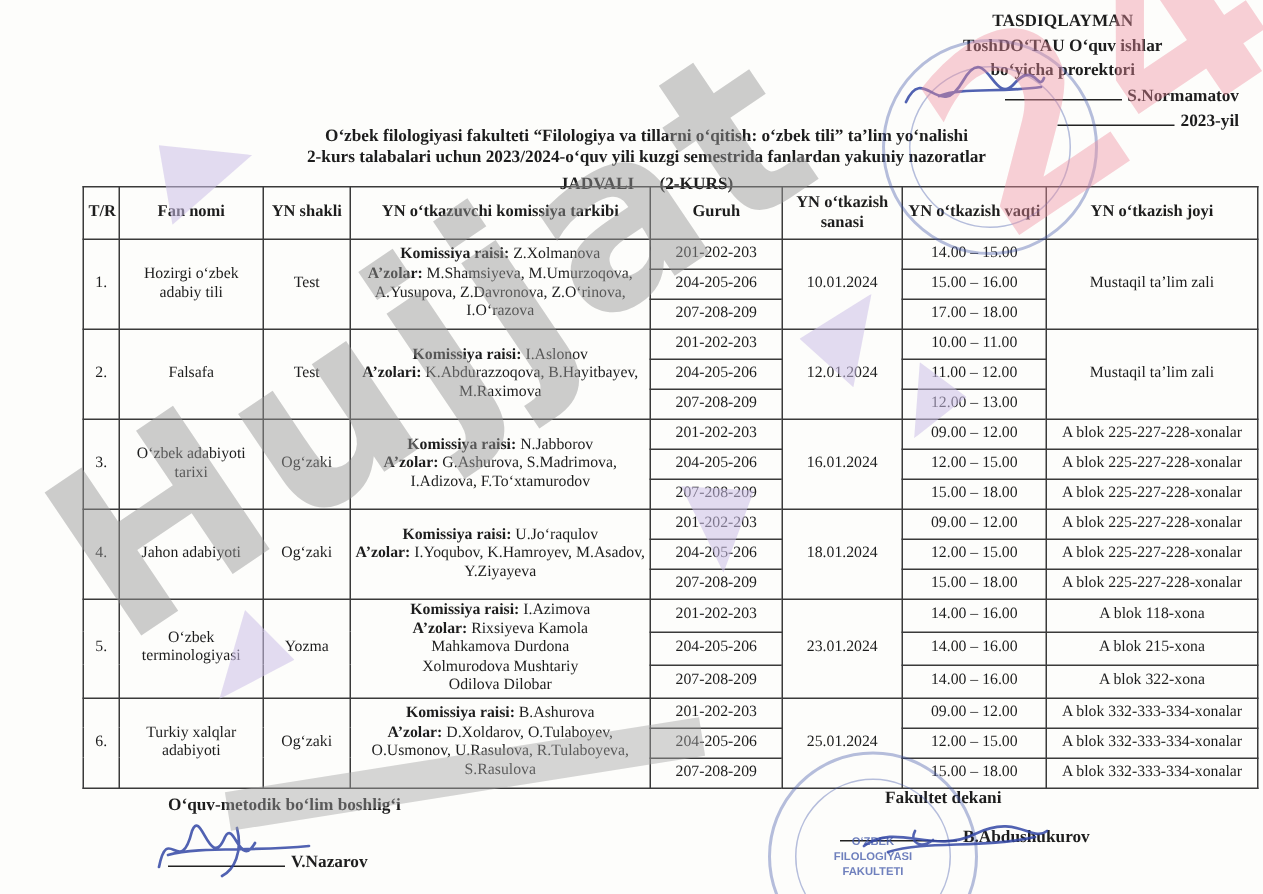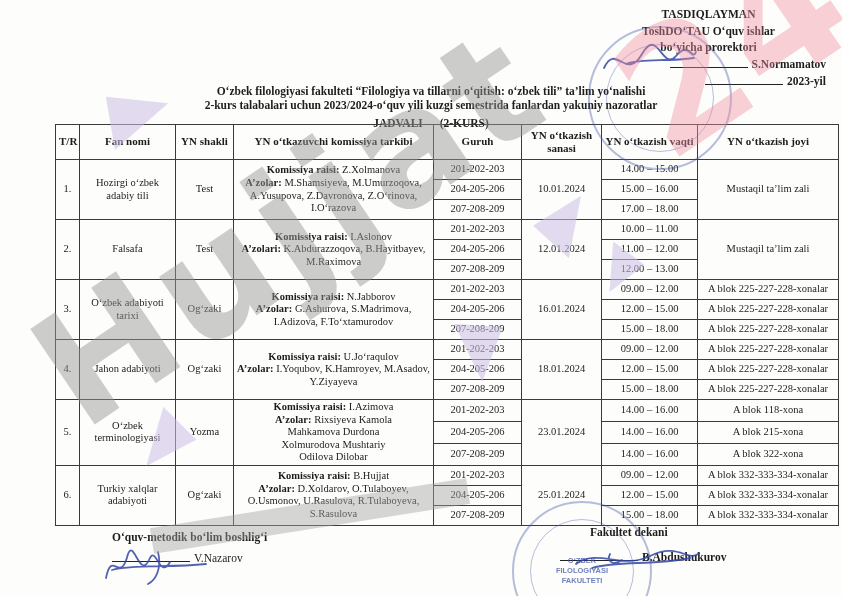--- a/index.html
+++ b/index.html
@@ -22,21 +22,21 @@
     border-collapse:collapse;table-layout:fixed;font-size:10.5px;}
   .sched th,.sched td{border:1px solid #3a3a3a;padding:1px 3px;text-align:center;
     vertical-align:middle;line-height:1.2;overflow:hidden;}
   .sched th{font-size:11px;font-weight:bold;height:32px;}
   .sched td{height:17px;}
   .kom{line-height:1.18;}
   .b{font-weight:bold;margin-top:24px;}
   .azolar{white-space:pre-line;}
   
   .footer-left{position:absolute;left:112px;top:531px;font-size:11.5px;font-weight:bold;z-index:2;}
-  .footer-left .nameline{margin-top:8px;font-weight:normal;}
+  .footer-left .nameline{margin-top:24px;font-weight:bold;}
   .footer-right{position:absolute;left:560px;top:526px;font-size:11.5px;font-weight:bold;z-index:2;}
   .footer-right .nameline{margin-top:12px;font-weight:bold;}
   
   .stamp{position:absolute;border-radius:50%;border:2px solid rgba(63,85,168,.38);z-index:3;pointer-events:none;}
   .stamp .inner{position:absolute;left:16px;top:16px;right:16px;bottom:16px;
     border-radius:50%;border:1.5px solid rgba(63,85,168,.38);
     display:flex;flex-direction:column;align-items:center;justify-content:center;}
   .stamp-top{left:588px;top:26px;width:140px;height:140px;}
   .stamp-bottom{left:512px;top:501px;width:136px;height:136px;}
   .stamp-bottom .inner div{font-size:7.5px;font-weight:bold;color:rgba(63,85,168,.75);
@@ -213,21 +213,21 @@
       <td>207-208-209</td>
       <td>14.00 – 16.00</td>
       <td>A blok 322-xona</td>
     </tr>
 
     <tr>
       <td rowspan="3">6.</td>
       <td rowspan="3">Turkiy xalqlar adabiyoti</td>
       <td rowspan="3">Og‘zaki</td>
       <td rowspan="3" class="kom">
-        <span class="b">Komissiya raisi:</span> <span>B.Hujjat</span><br>
+        <span class="b">Komissiya raisi:</span> <span>B.Ashurova</span><br>
         <span class="b">A’zolar:</span> <span class="azolar">D.Xoldarov, O.Tulaboyev, O.Usmonov, U.Rasulova, R.Tulaboyeva, S.Rasulova</span>
       </td>
       <td>201-202-203</td>
       <td rowspan="3">25.01.2024</td>
       <td>09.00 – 12.00</td>
       <td>A blok 332-333-334-xonalar</td>
     </tr>
     <tr>
       <td>204-205-206</td>
       <td>12.00 – 15.00</td>

